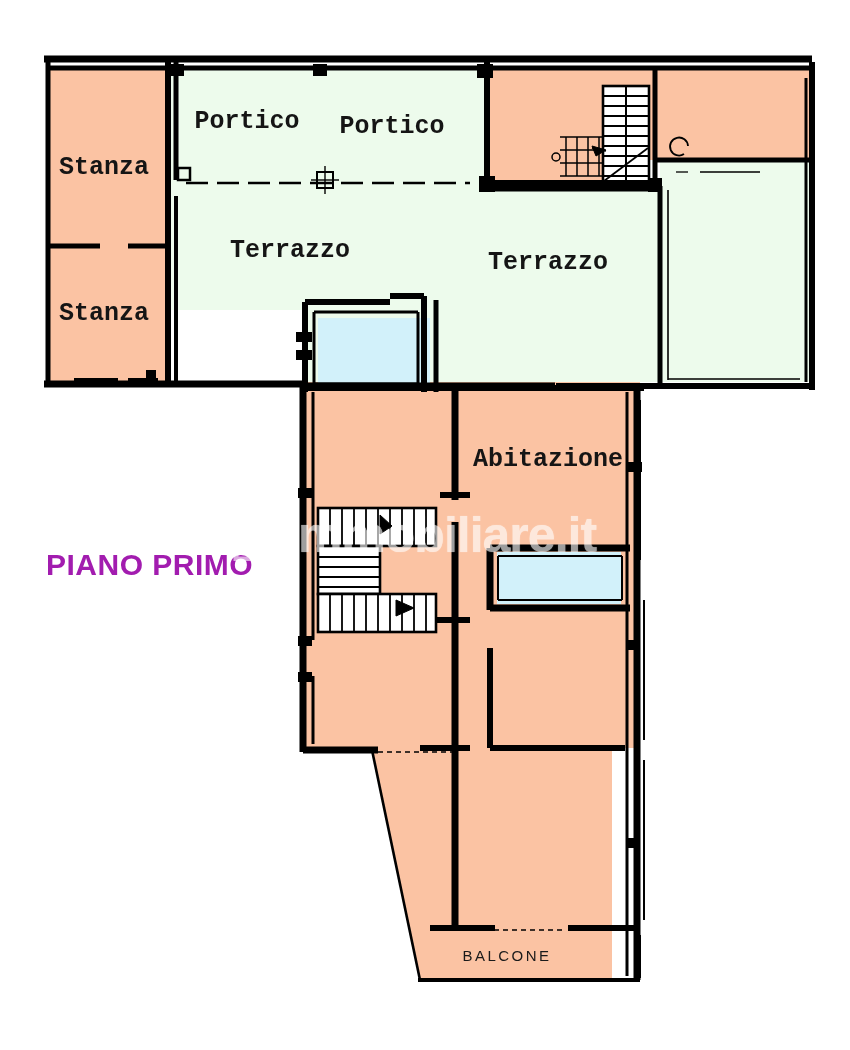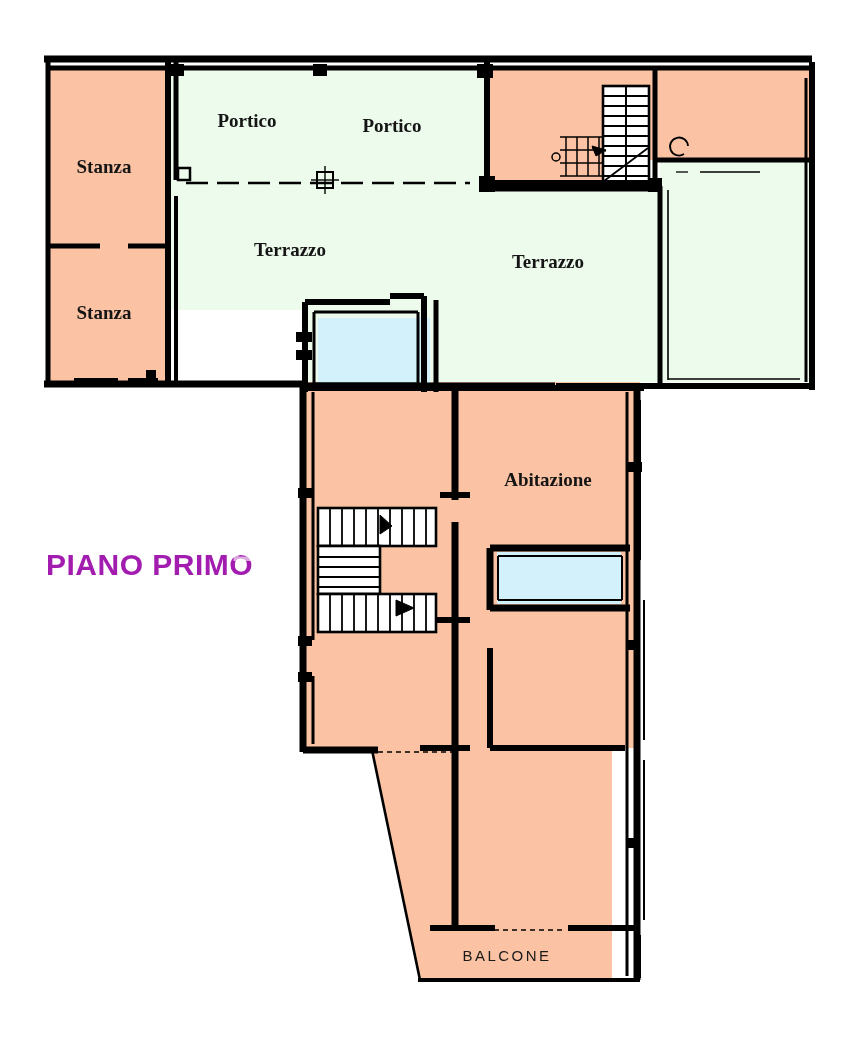--- a/index.html
+++ b/index.html
@@ -38,23 +38,23 @@
     letter-spacing: 0.2px;
   }
   #floor-title {
     left: 46px;
     top: 548px;
     font-size: 30px;
     letter-spacing: 0.5px;
   }
   .room-label {
     position: absolute;
-    font-family: Liberation Serif, serif;
+    font-family: Liberation Mono, monospace;
     font-weight: bold;
-    font-size: 19px;
+    font-size: 25px;
     color: #151515;
     white-space: nowrap;
     transform: translate(-50%, -50%);
   }
   .balcone-label {
     position: absolute;
     font-family: "Liberation Sans", sans-serif;
     font-weight: normal;
     font-size: 15px;
     color: #1a1a1a;
@@ -316,27 +316,28 @@
   <div class="room-label" style="left:247px; top:121px;">Portico</div>
 
   <div class="room-label" style="left:392px; top:126px;">Portico</div>
 
   <div class="room-label" style="left:104px; top:313px;">Stanza</div>
 
   <div class="room-label" style="left:290px; top:250px;">Terrazzo</div>
 
   <div class="room-label" style="left:548px; top:262px;">Terrazzo</div>
 
-  <div class="room-label" style="left:548px; top:480px;">Abitazione</div>
+  <div class="room-label" style="left:548px; top:459px;">Abitazione</div>
 
   <div class="balcone-label" style="left:507px; top:955px;">BALCONE</div>
 
   <div id="watermark">
     <span class="wm-mark">
       <svg viewBox="0 0 50 52" width="50" height="52">
         <path d="M25 3 L47 21 L47 50 L3 50 L3 21 Z" fill="none" stroke="#ffffff" stroke-width="5"></path>
         <rect x="20" y="28" width="10" height="22" fill="#ffffff"></rect>
         <circle cx="25" cy="19" r="5" fill="#ffffff"></circle>
       </svg>
     </span>
+    <span class="wm-text">immobiliare.it</span>
   </div>
 
 </div>
 
 </body></html>

